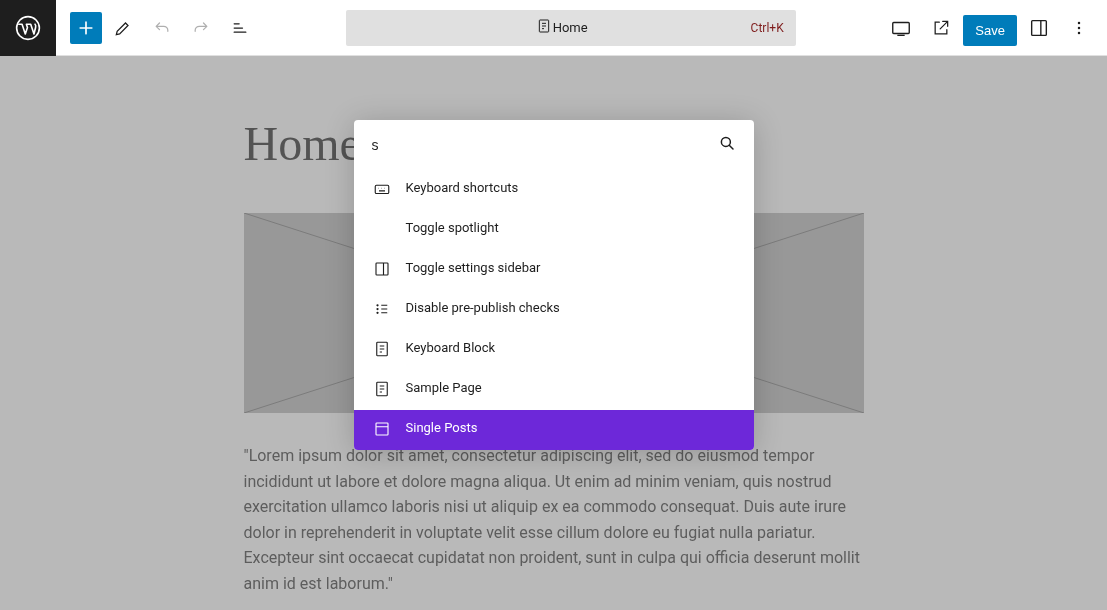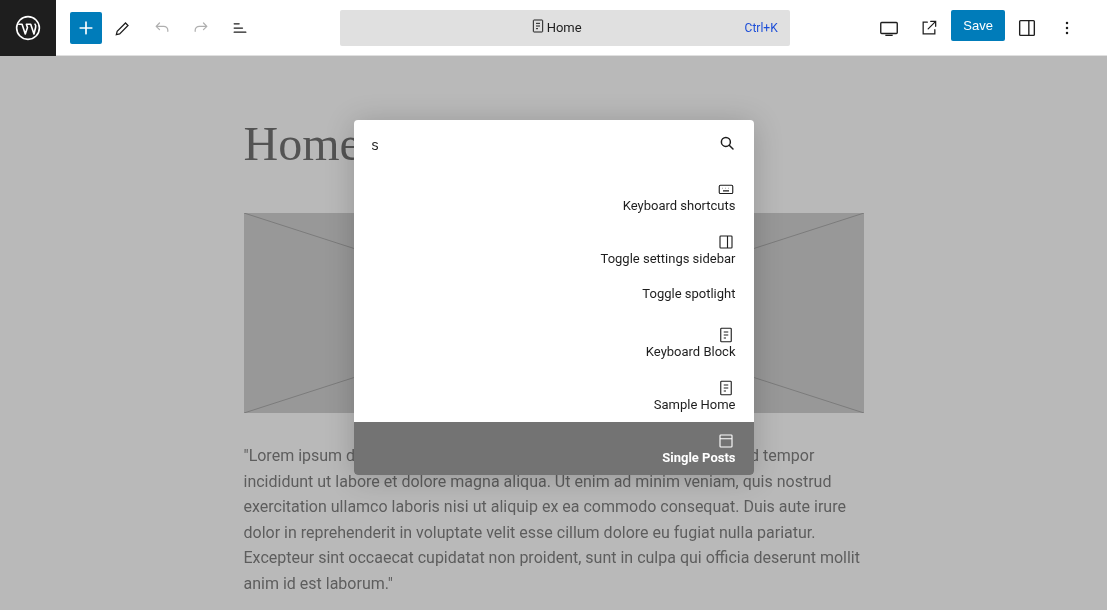--- a/index.html
+++ b/index.html
@@ -7,41 +7,41 @@
 
 .topbar { height: 56px; background: #fff; display: flex; align-items: center; border-bottom: 1px solid #e0e0e0; }
 .wp-logo { width: 56px; height: 56px; background: #1e1e1e; display: flex; align-items: center; justify-content: center; }
 .toolbar-left { display: flex; align-items: center; padding-left: 14px; gap: 3px; }
 .icon-btn { width: 36px; height: 36px; display: flex; align-items: center; justify-content: center; border: none; background: transparent; cursor: pointer; border-radius: 2px; }
 .icon-btn.primary { background: #007cba; color: #fff; width: 32px; height: 32px; }
 .icon-btn.dimmed { opacity: 0.35; }
 .toolbar-center { flex: 1; display: flex; justify-content: center; }
 .doc-title { display: flex; align-items: center; background: #e0e0e0; height: 36px; width: 450px; padding: 0 12px; gap: 8px; border-radius: 2px; position: relative; }
 .doc-title .title-text { flex: 1; font-size: 13px; color: #1e1e1e; text-align: center; padding-left: 40px; }
-.doc-title .kbd { font-size: 12px; color: #1d4ed8; }
+.doc-title .kbd { font-size: 12px; color: #7f1d1d; }
 .doc-title .doc-icon { position: absolute; left: 190px; }
-.toolbar-right { display: flex; align-items: flex-start; gap: 4px; padding-right: 22px; }
+.toolbar-right { display: flex; align-items: flex-end; gap: 4px; padding-right: 10px; }
 .save-btn { background: #007cba; color: #fff; border: none; font-size: 13px; padding: 8px 12px; border-radius: 2px; cursor: pointer; }
 
 .canvas { position: absolute; top: 56px; left: 0; right: 0; bottom: 0; display: flex; justify-content: center; background: #fff; overflow: hidden; }
 .page-content { width: 620px; padding-top: 60px; }
 .page-title { font-family: Georgia, serif; font-size: 48px; font-weight: 400; color: #1e1e1e; }
 .img-placeholder { margin-top: 42px; height: 200px; background: #b6b6b6; position: relative; overflow: hidden; }
 .img-placeholder svg { width: 100%; height: 100%; }
 .body-text { margin-top: 30px; font-size: 16px; line-height: 1.6; color: #333; }
 
 .overlay { position: absolute; top: 56px; left: 0; right: 0; bottom: 0; background: rgba(128,128,128,0.55); }
 .command-palette { position: absolute; top: 120px; left: 50%; transform: translateX(-50%); width: 400px; max-height: 430px; background: #fff; border-radius: 4px; box-shadow: 0 3px 30px rgba(0,0,0,0.2); display: flex; flex-direction: column; overflow: hidden; }
 .cp-search { display: flex; align-items: center; padding: 14px 18px; }
 .cp-search input { flex: 1; border: none; outline: none; font-size: 14px; color: #1e1e1e; }
 .cp-search .search-ic { flex-shrink: 0; }
 .cp-list { overflow-y: scroll; flex: 1; }
-.cp-item { display: flex; align-items: flex-end; padding: 10px 18px; font-size: 13px; color: #1e1e1e; cursor: pointer; min-height: 40px; flex-direction: column; }
+.cp-item { display: flex; align-items: flex-start; gap: 14px; padding: 10px 18px; font-size: 13px; color: #1e1e1e; cursor: pointer; min-height: 40px; }
 .cp-item .item-icon { width: 20px; display: flex; justify-content: center; }
-.cp-item.selected { background: #737373; color: #fff; font-weight: 700; }
+.cp-item.selected { background: #6d28d9; color: #fff; font-weight: 400; }
 .cp-item.selected svg { stroke: #fff; fill: #fff; }
 
 .cp-list::-webkit-scrollbar { width: 16px; }
 .cp-list::-webkit-scrollbar-track { background: #f0f0f0; }
 .cp-list::-webkit-scrollbar-thumb { background: #c0c0c0; }
 </style>
 </head>
 <body>
 
 <div class="topbar">
@@ -148,49 +148,60 @@
     <div class="cp-item">
       <span class="item-icon">
           <svg width="18" height="18" viewBox="0 0 24 24">
             <rect x="3" y="7" width="18" height="11" rx="1.5" stroke="#1e1e1e" stroke-width="1.5" fill="none"></rect>
             <path d="M7 11h.5M11 11h.5M15 11h.5M8 14.5h8" stroke="#1e1e1e" stroke-width="1.5"></path>
           </svg>
         </span>
       <span>Keyboard shortcuts</span>
     </div>
     <div class="cp-item">
+      <span class="item-icon"></span>
+      <span>Toggle spotlight</span>
+    </div>
+    <div class="cp-item">
       <span class="item-icon">
           <svg width="18" height="18" viewBox="0 0 24 24">
             <rect x="4" y="4" width="16" height="16" rx="1" stroke="#1e1e1e" stroke-width="1.5" fill="none"></rect>
             <path d="M14 4v16" stroke="#1e1e1e" stroke-width="1.5"></path>
           </svg>
         </span>
       <span>Toggle settings sidebar</span>
     </div>
     <div class="cp-item">
-      <span class="item-icon"></span>
-      <span>Toggle spotlight</span>
+      <span class="item-icon">
+          <svg width="18" height="18" viewBox="0 0 24 24">
+            <circle cx="6" cy="7" r="1.5" fill="#1e1e1e"></circle>
+            <circle cx="6" cy="12" r="1.5" fill="#1e1e1e"></circle>
+            <circle cx="6" cy="17" r="1.5" fill="#1e1e1e"></circle>
+            <path d="M11 7h8M11 12h8M11 17h8" stroke="#1e1e1e" stroke-width="1.5"></path>
+          </svg>
+        </span>
+      <span>Disable pre-publish checks</span>
     </div>
     <div class="cp-item">
       <span class="item-icon">
           <svg width="18" height="18" viewBox="0 0 24 24">
             <rect x="5" y="3" width="14" height="18" rx="1" stroke="#1e1e1e" stroke-width="1.5" fill="none"></rect>
             <path d="M9 8h6M9 12h6M9 16h3" stroke="#1e1e1e" stroke-width="1.5"></path>
           </svg>
         </span>
       <span>Keyboard Block</span>
     </div>
     <div class="cp-item">
       <span class="item-icon">
           <svg width="18" height="18" viewBox="0 0 24 24">
             <rect x="5" y="3" width="14" height="18" rx="1" stroke="#1e1e1e" stroke-width="1.5" fill="none"></rect>
             <path d="M9 8h6M9 12h6M9 16h3" stroke="#1e1e1e" stroke-width="1.5"></path>
           </svg>
         </span>
-      <span>Sample Home</span>
+      <span>Sample Page</span>
     </div>
     <div class="cp-item selected">
       <span class="item-icon">
           <svg width="18" height="18" viewBox="0 0 24 24">
             <rect x="4" y="4" width="16" height="16" rx="1" stroke="#fff" stroke-width="1.5" fill="none"></rect>
             <path d="M4 9h16" stroke="#fff" stroke-width="1.5"></path>
           </svg>
         </span>
       <span>Single Posts</span>
     </div>

